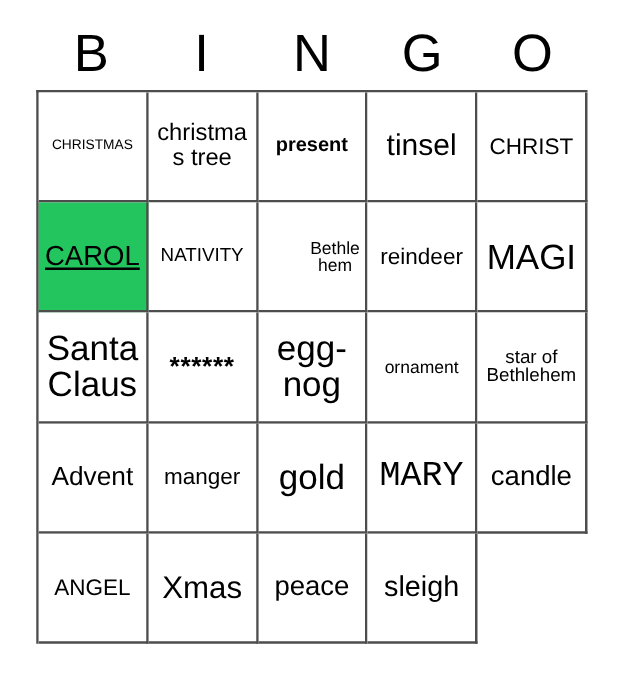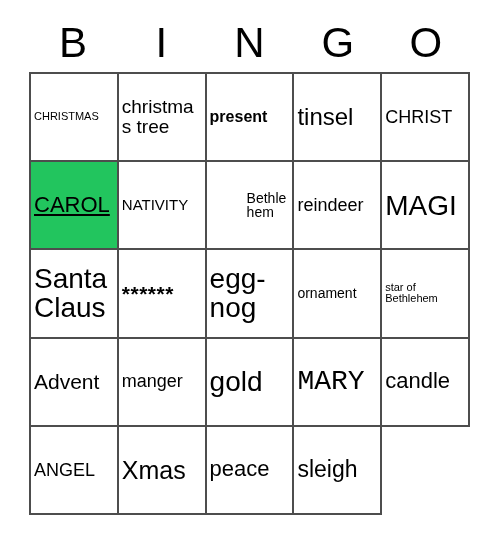--- a/index.html
+++ b/index.html
@@ -60,21 +60,21 @@
     background: #ffffff;
   }
 
   .cell {
     box-sizing: border-box;
     border-right: 2px solid #4d4d4d;
     border-bottom: 2px solid #ef4444;
     display: flex;
     align-items: center;
     justify-content: center;
-    text-align: left;
+    text-align: center;
     padding: 2px 3px;
     overflow: hidden;
     background: #ffffff;
   }
 
   .cell-text {
     display: block;
     width: 100%;
     line-height: 1.04;
     word-break: break-word;
@@ -142,21 +142,21 @@
       <span class="cell-text" style="font-size: 21px;">******</span>
     </div>
     <div class="cell" style="border-right-color: rgb(77, 77, 77); border-bottom-color: rgb(77, 77, 77); background: rgb(255, 255, 255);">
       <span class="cell-text" style="font-size: 28px;">egg-nog</span>
     </div>
     <div class="cell" style="border-right-color: rgb(77, 77, 77); border-bottom-color: rgb(77, 77, 77); background: rgb(255, 255, 255);">
       <span class="cell-text" style="font-size: 14px;">ornament</span>
     </div>
 
     <div class="cell" style="border-right-color: rgb(77, 77, 77); border-bottom-color: rgb(77, 77, 77); background: rgb(255, 255, 255);">
-      <span class="cell-text" style="font-size: 11px;">star of Bethlehem</span>
+      <span class="cell-text" style="font-size: 15px;">star of Bethlehem</span>
     </div>
     <div class="cell" style="border-right-color: rgb(77, 77, 77); border-bottom-color: rgb(77, 77, 77); background: rgb(255, 255, 255);">
       <span class="cell-text" style="font-size: 21px;">Advent</span>
     </div>
     <div class="cell" style="border-right-color: rgb(77, 77, 77); border-bottom-color: rgb(77, 77, 77); background: rgb(255, 255, 255);">
       <span class="cell-text" style="font-size: 18px;">manger</span>
     </div>
     <div class="cell" style="border-right-color: rgb(77, 77, 77); border-bottom-color: rgb(77, 77, 77); background: rgb(255, 255, 255);">
       <span class="cell-text" style="font-size: 28px;">gold</span>
     </div>

